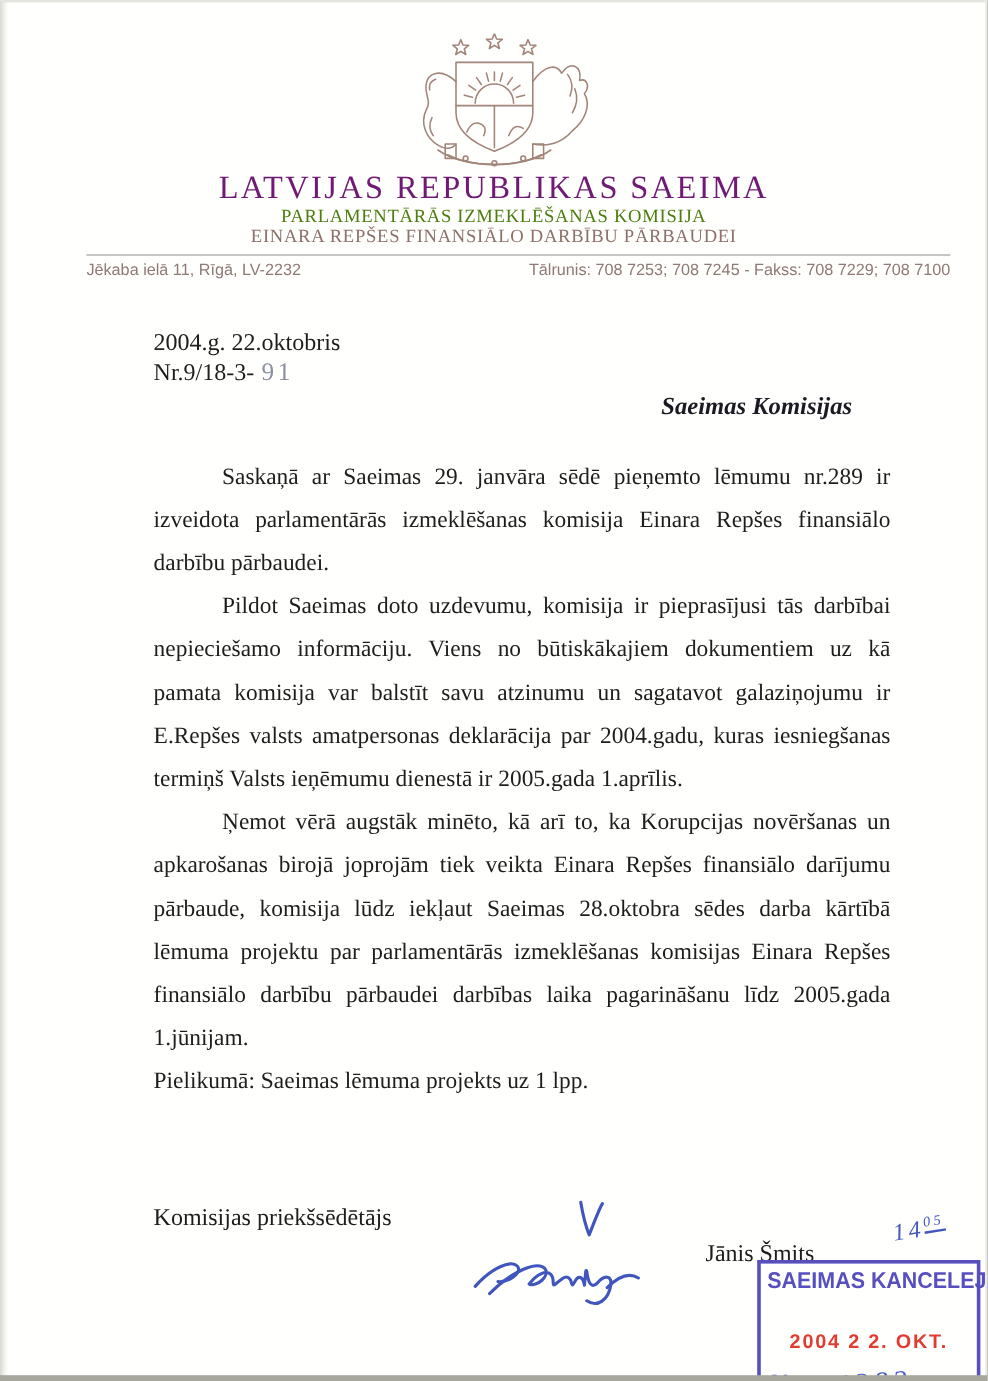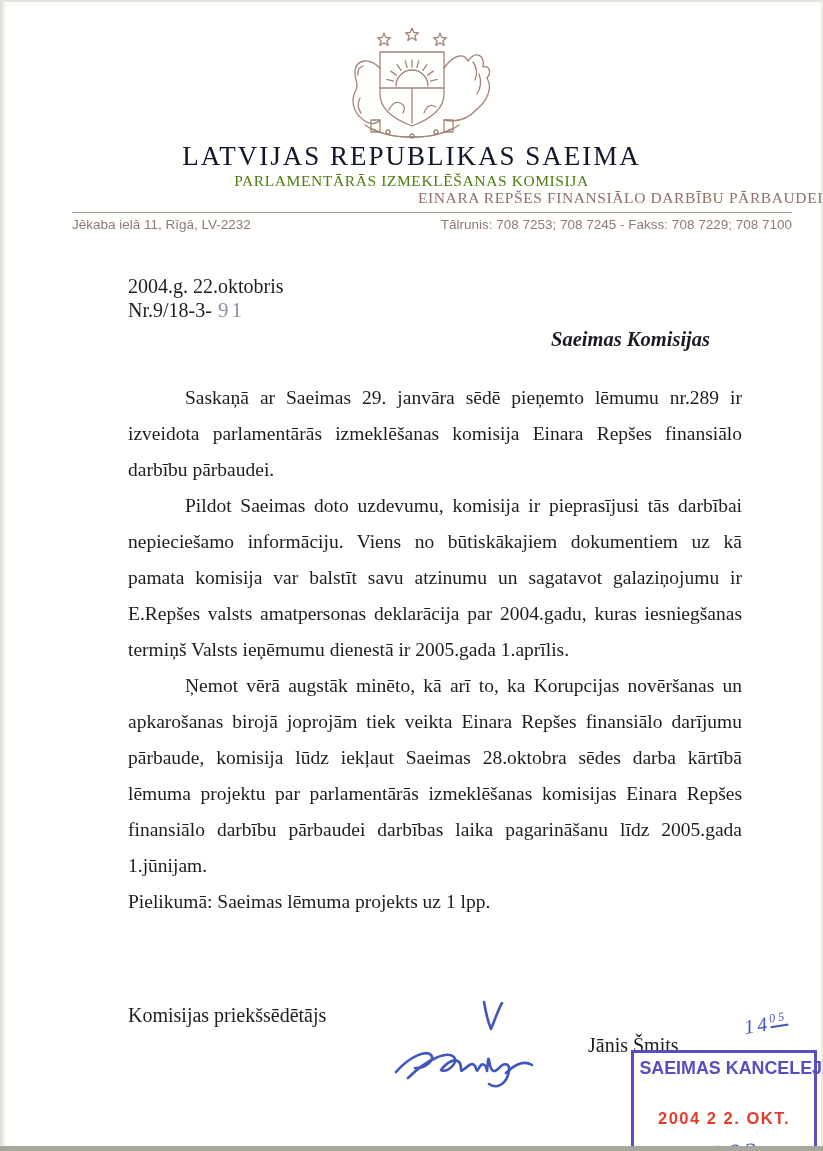--- a/index.html
+++ b/index.html
@@ -11,24 +11,24 @@
   
   .edge-left{position:absolute;left:0;top:0;width:7px;height:100%;
     background:linear-gradient(90deg,#d9d9d4,#f4f4f0 60%,#fffffd);}
   .edge-top{position:absolute;left:0;top:0;width:100%;height:2px;background:#e4e4df;}
   .edge-bottom{position:absolute;left:0;bottom:0;width:100%;height:5px;background:#a7a79d;}
   .edge-right{position:absolute;right:0;top:0;width:2px;height:100%;background:#ecece7;}
 
   
   .coa{position:absolute;left:327px;top:28px;}
   .h-org{position:absolute;left:0;top:141px;width:823px;text-align:center;
-    font-size:27px;letter-spacing:2px;color:#0f172a;}
+    font-size:27px;letter-spacing:2px;color:#701a75;}
   .h-dept1{position:absolute;left:0;top:172px;width:823px;text-align:center;
     font-size:15.5px;letter-spacing:0.6px;color:#4d7c0f;}
-  .h-dept2{position:absolute;left:0;top:189px;width:823px;text-align:right;
+  .h-dept2{position:absolute;left:0;top:189px;width:823px;text-align:center;
     font-size:15.5px;letter-spacing:0.6px;color:#8d7168;}
   .h-rule{position:absolute;left:72px;top:212px;width:720px;height:0;
     border-top:1.5px solid #a39f9a;}
   .h-contact{position:absolute;left:72px;top:217px;width:720px;
     font-family:"Liberation Sans", sans-serif;font-size:13.5px;color:#8f7974;
     display:flex;justify-content:space-between;}
 
   
   .ref{position:absolute;left:128px;top:274px;font-size:20px;line-height:24px;color:#1e1e1e;}
   .ref .hand79{color:#8b90a2;font-size:21px;letter-spacing:3px;margin-left:6px;}

